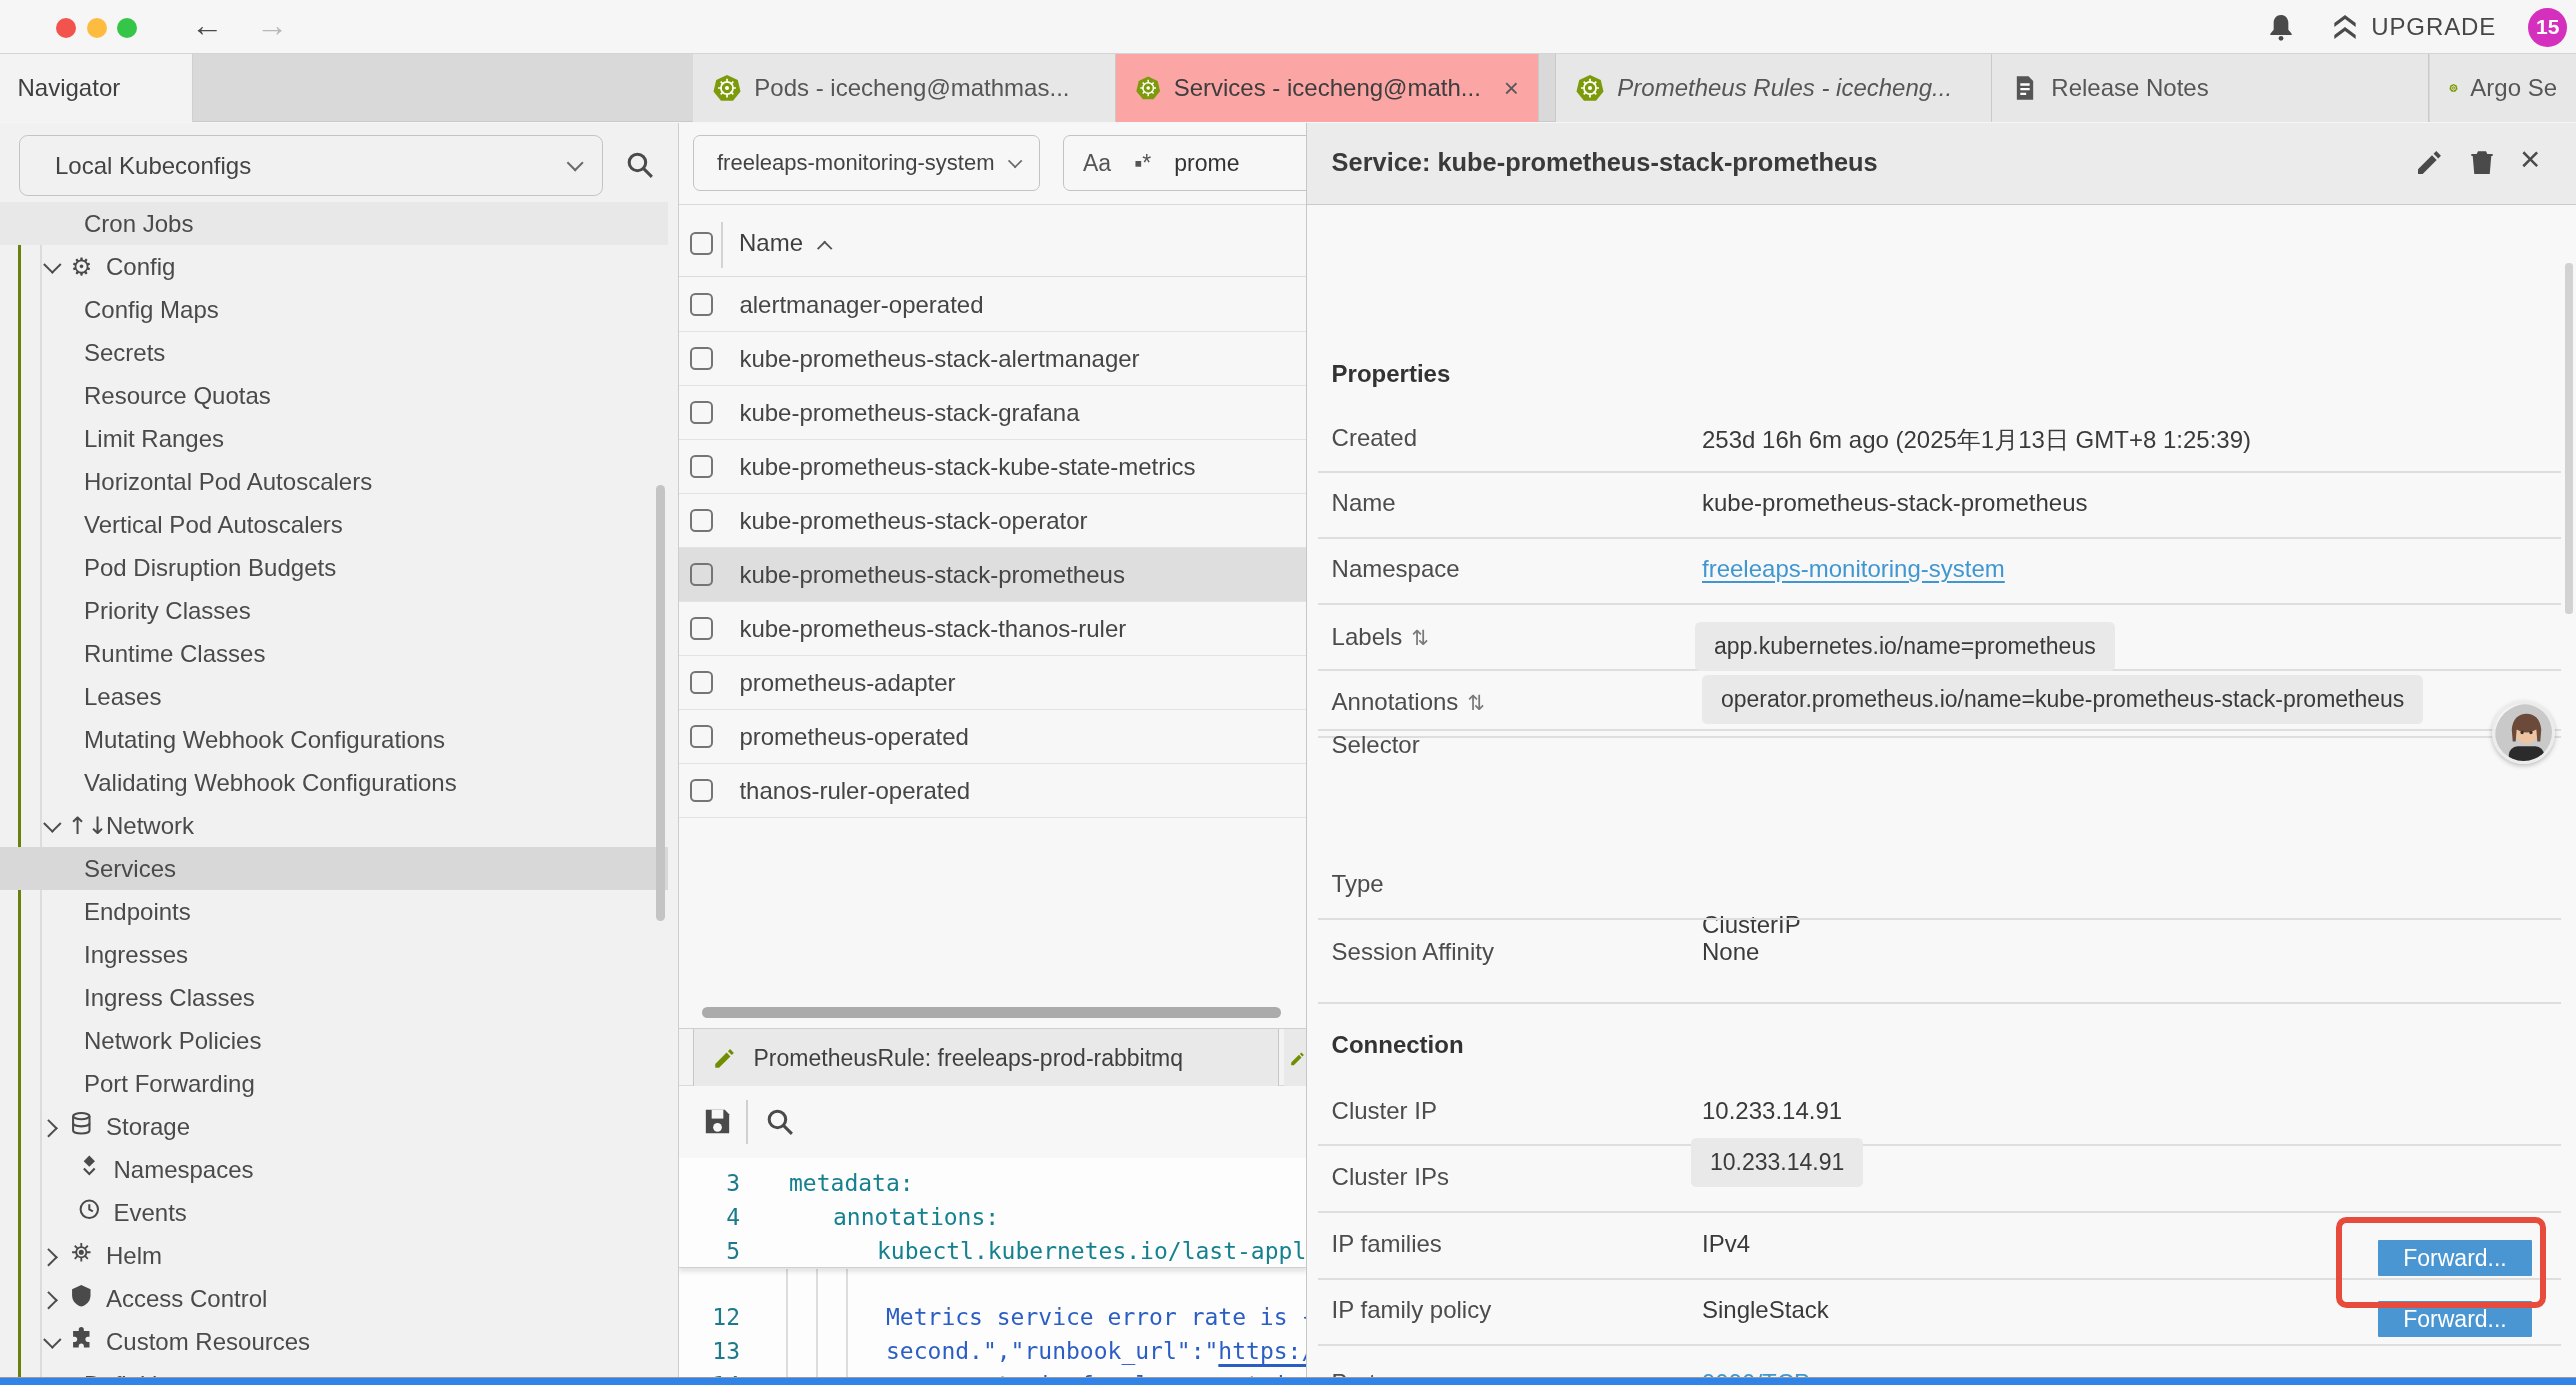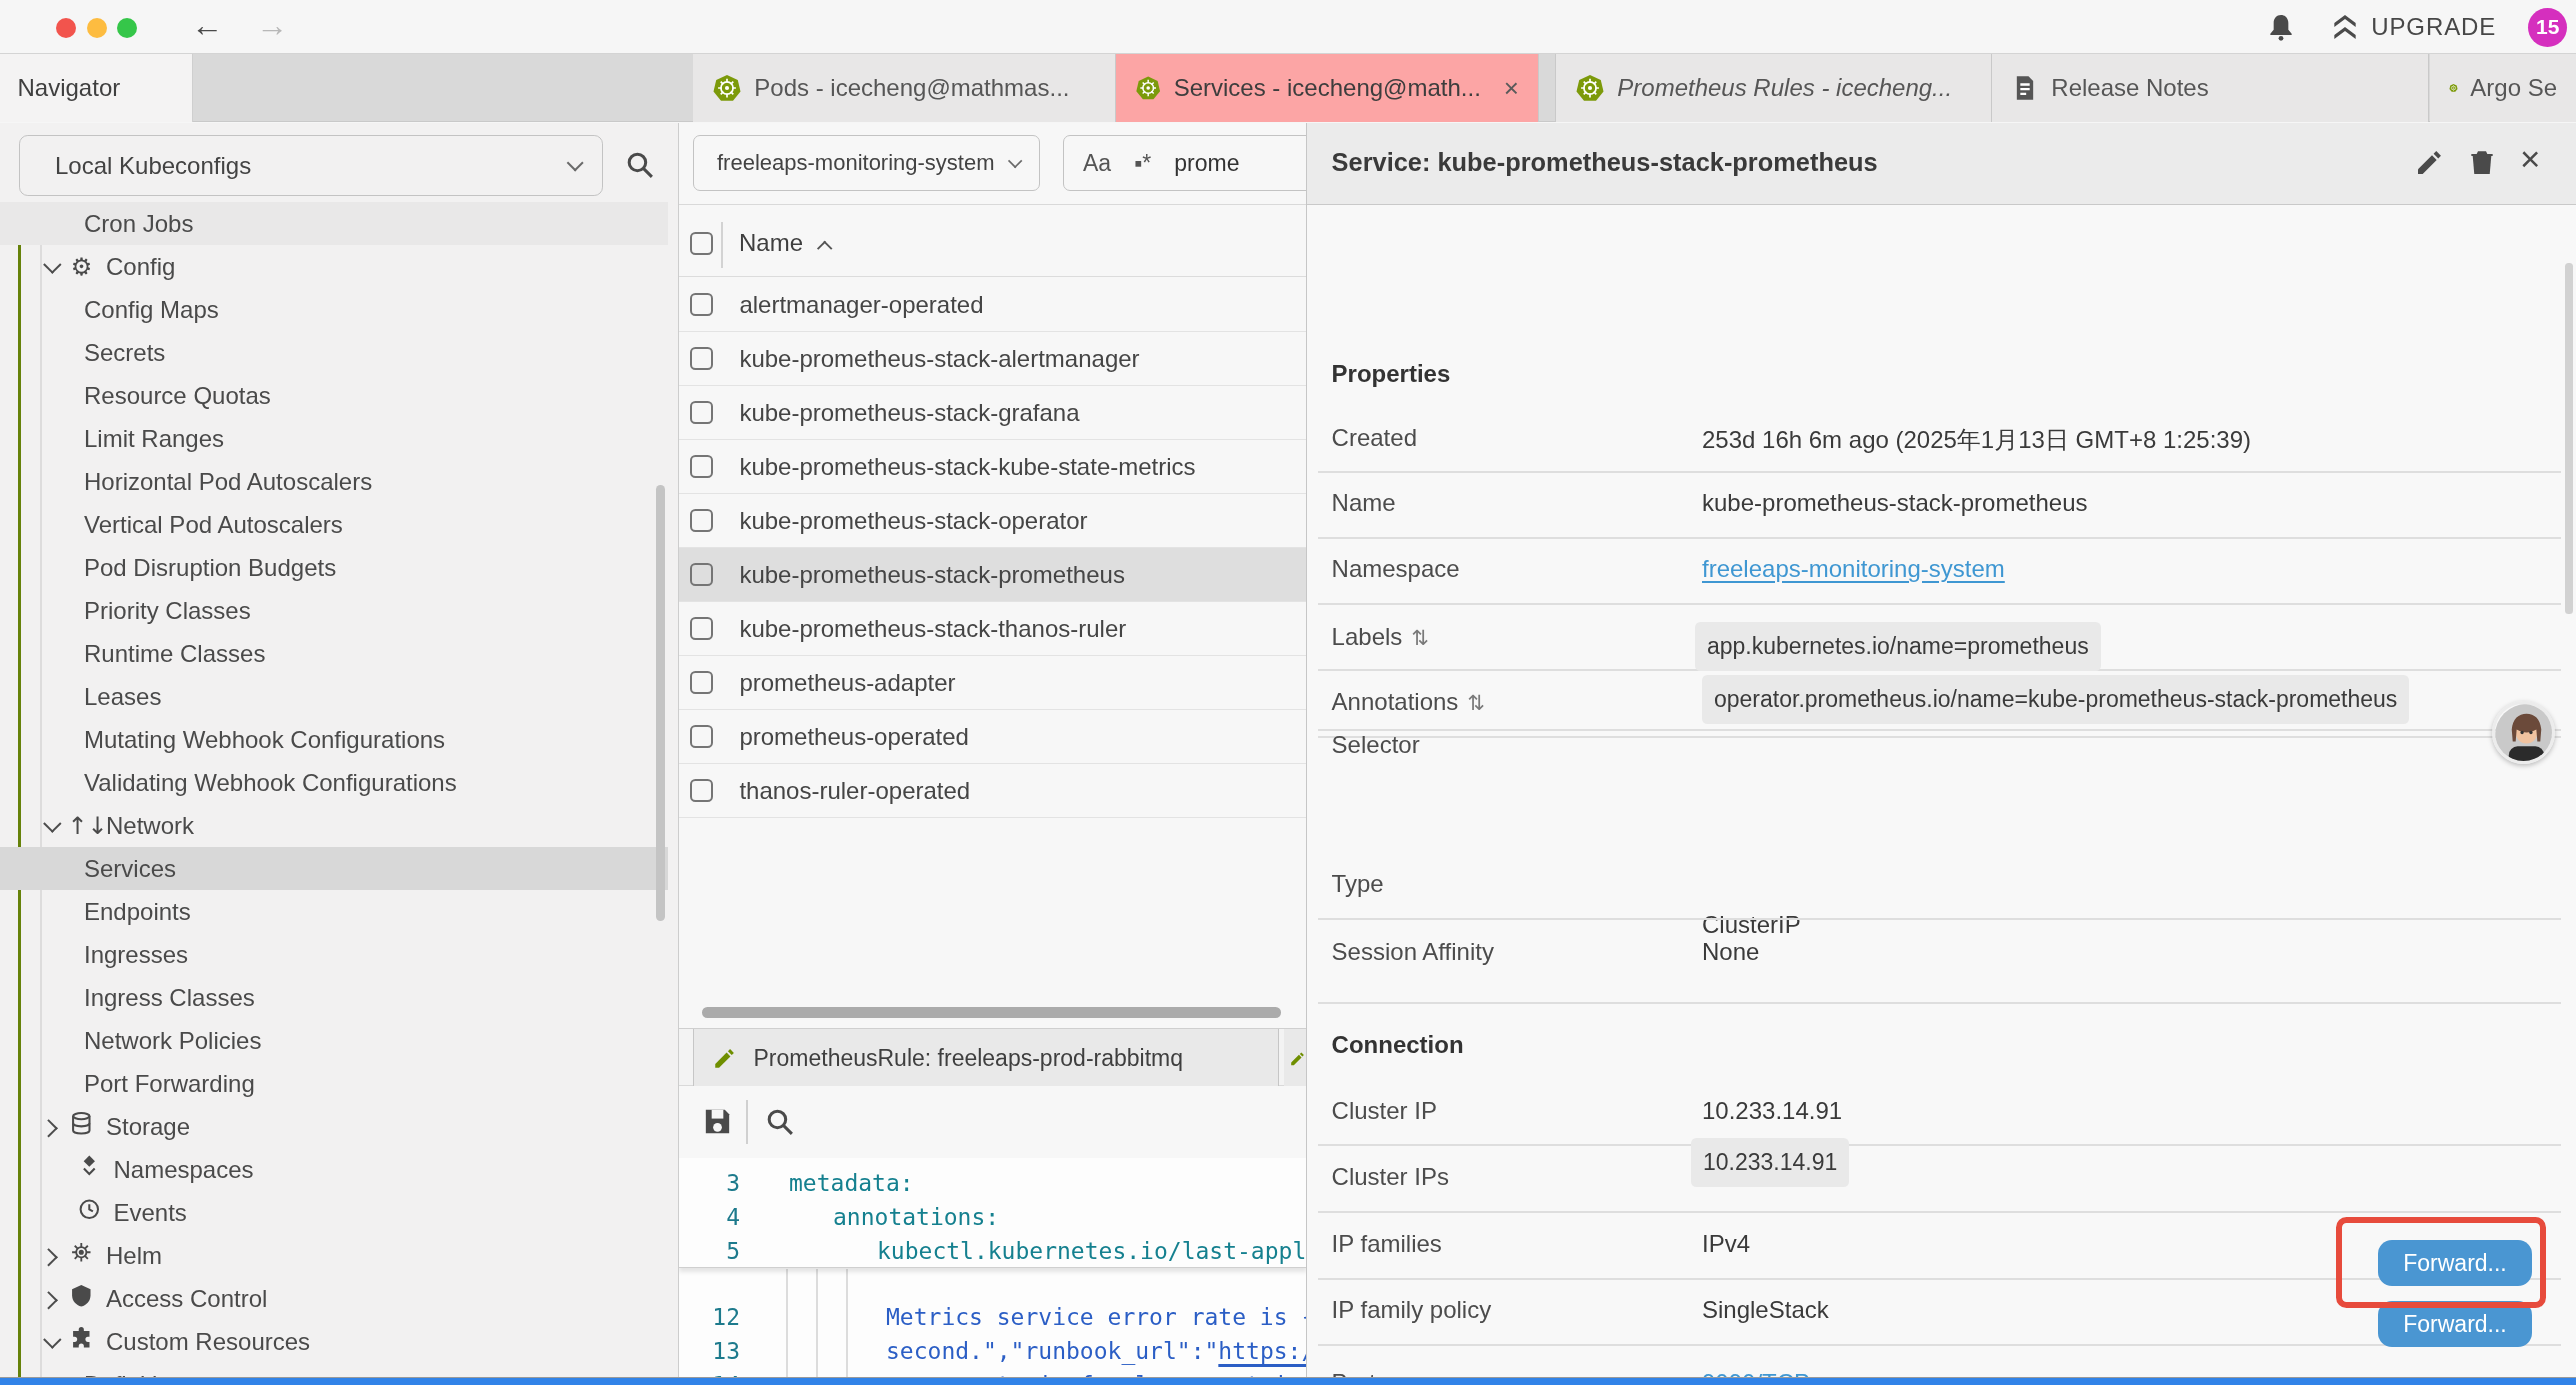--- a/index.html
+++ b/index.html
@@ -114,24 +114,24 @@
                    border-bottom:1.8px solid #c9c9c9; }
   #drawer-title { position:absolute; left:24.6px; top:24.6px; font-size:25.4px; font-weight:bold; color:#3a3a3a; }
   .hicon { position:absolute; top:23px; width:32px; height:32px; }
   #drawer-close { position:absolute; top:16px; font-size:35px; color:#4a4a4a; }
   .dlabel { position:absolute; left:24.6px; font-size:24px; color:#4c4c4c; }
   .dvalue { position:absolute; left:395px; font-size:24px; color:#3a3a3a; }
   .dheading { position:absolute; left:24.6px; font-size:24px; font-weight:bold; color:#333; }
   .dsep { position:absolute; left:10.5px; width:1243px; height:1.8px; background:#dedede; }
   .dlink { color:#3f97d2; text-decoration:underline; text-underline-offset:4.4px; }
   .badge { position:absolute; background:#e9e9e9; border-radius:5.3px; height:49px; line-height:49px;
-           padding:0 12px; font-size:23px; color:#3a3a3a; white-space:nowrap; }
+           padding:0 19px; font-size:23px; color:#3a3a3a; white-space:nowrap; }
   .sortud { font-family:"DejaVu Sans", sans-serif; color:#7a7a7a; font-size:21px; margin-left:8.8px; }
-  .fwd-btn { position:absolute; left:1071px; width:154px; height:46px; background:#4a96d2; color:#fff;
-             border:none; border-radius:14px; font-size:23px; font-family:"Liberation Sans",sans-serif; }
+  .fwd-btn { position:absolute; left:1071px; width:154px; height:36px; background:#4a96d2; color:#fff;
+             border:none; border-radius:1px; font-size:23px; font-family:"Liberation Sans",sans-serif; }
   #drawer-thumb { position:absolute; right:3.5px; top:140px; width:8px; height:351px;
                   background:#d2d2d2; border-radius:3.5px; }
 
   
   #redbox { position:absolute; left:2336px; top:1217px; width:210px; height:91px;
             border:6.1px solid #e74b3c; border-radius:10.5px; z-index:40; }
   #avatar { position:absolute; left:2492px; top:701px; width:63px; height:63px; border-radius:50%;
             border:3.5px solid #ececec; overflow:hidden; z-index:30; box-shadow:0 1.8px 5.3px rgba(0,0,0,.25); }
   #bottombar { position:absolute; left:0; top:1377px; width:2576px; height:8.8px; background:#3183e8;
                border-top:0.9px solid #9a9a9a; z-index:50; }

